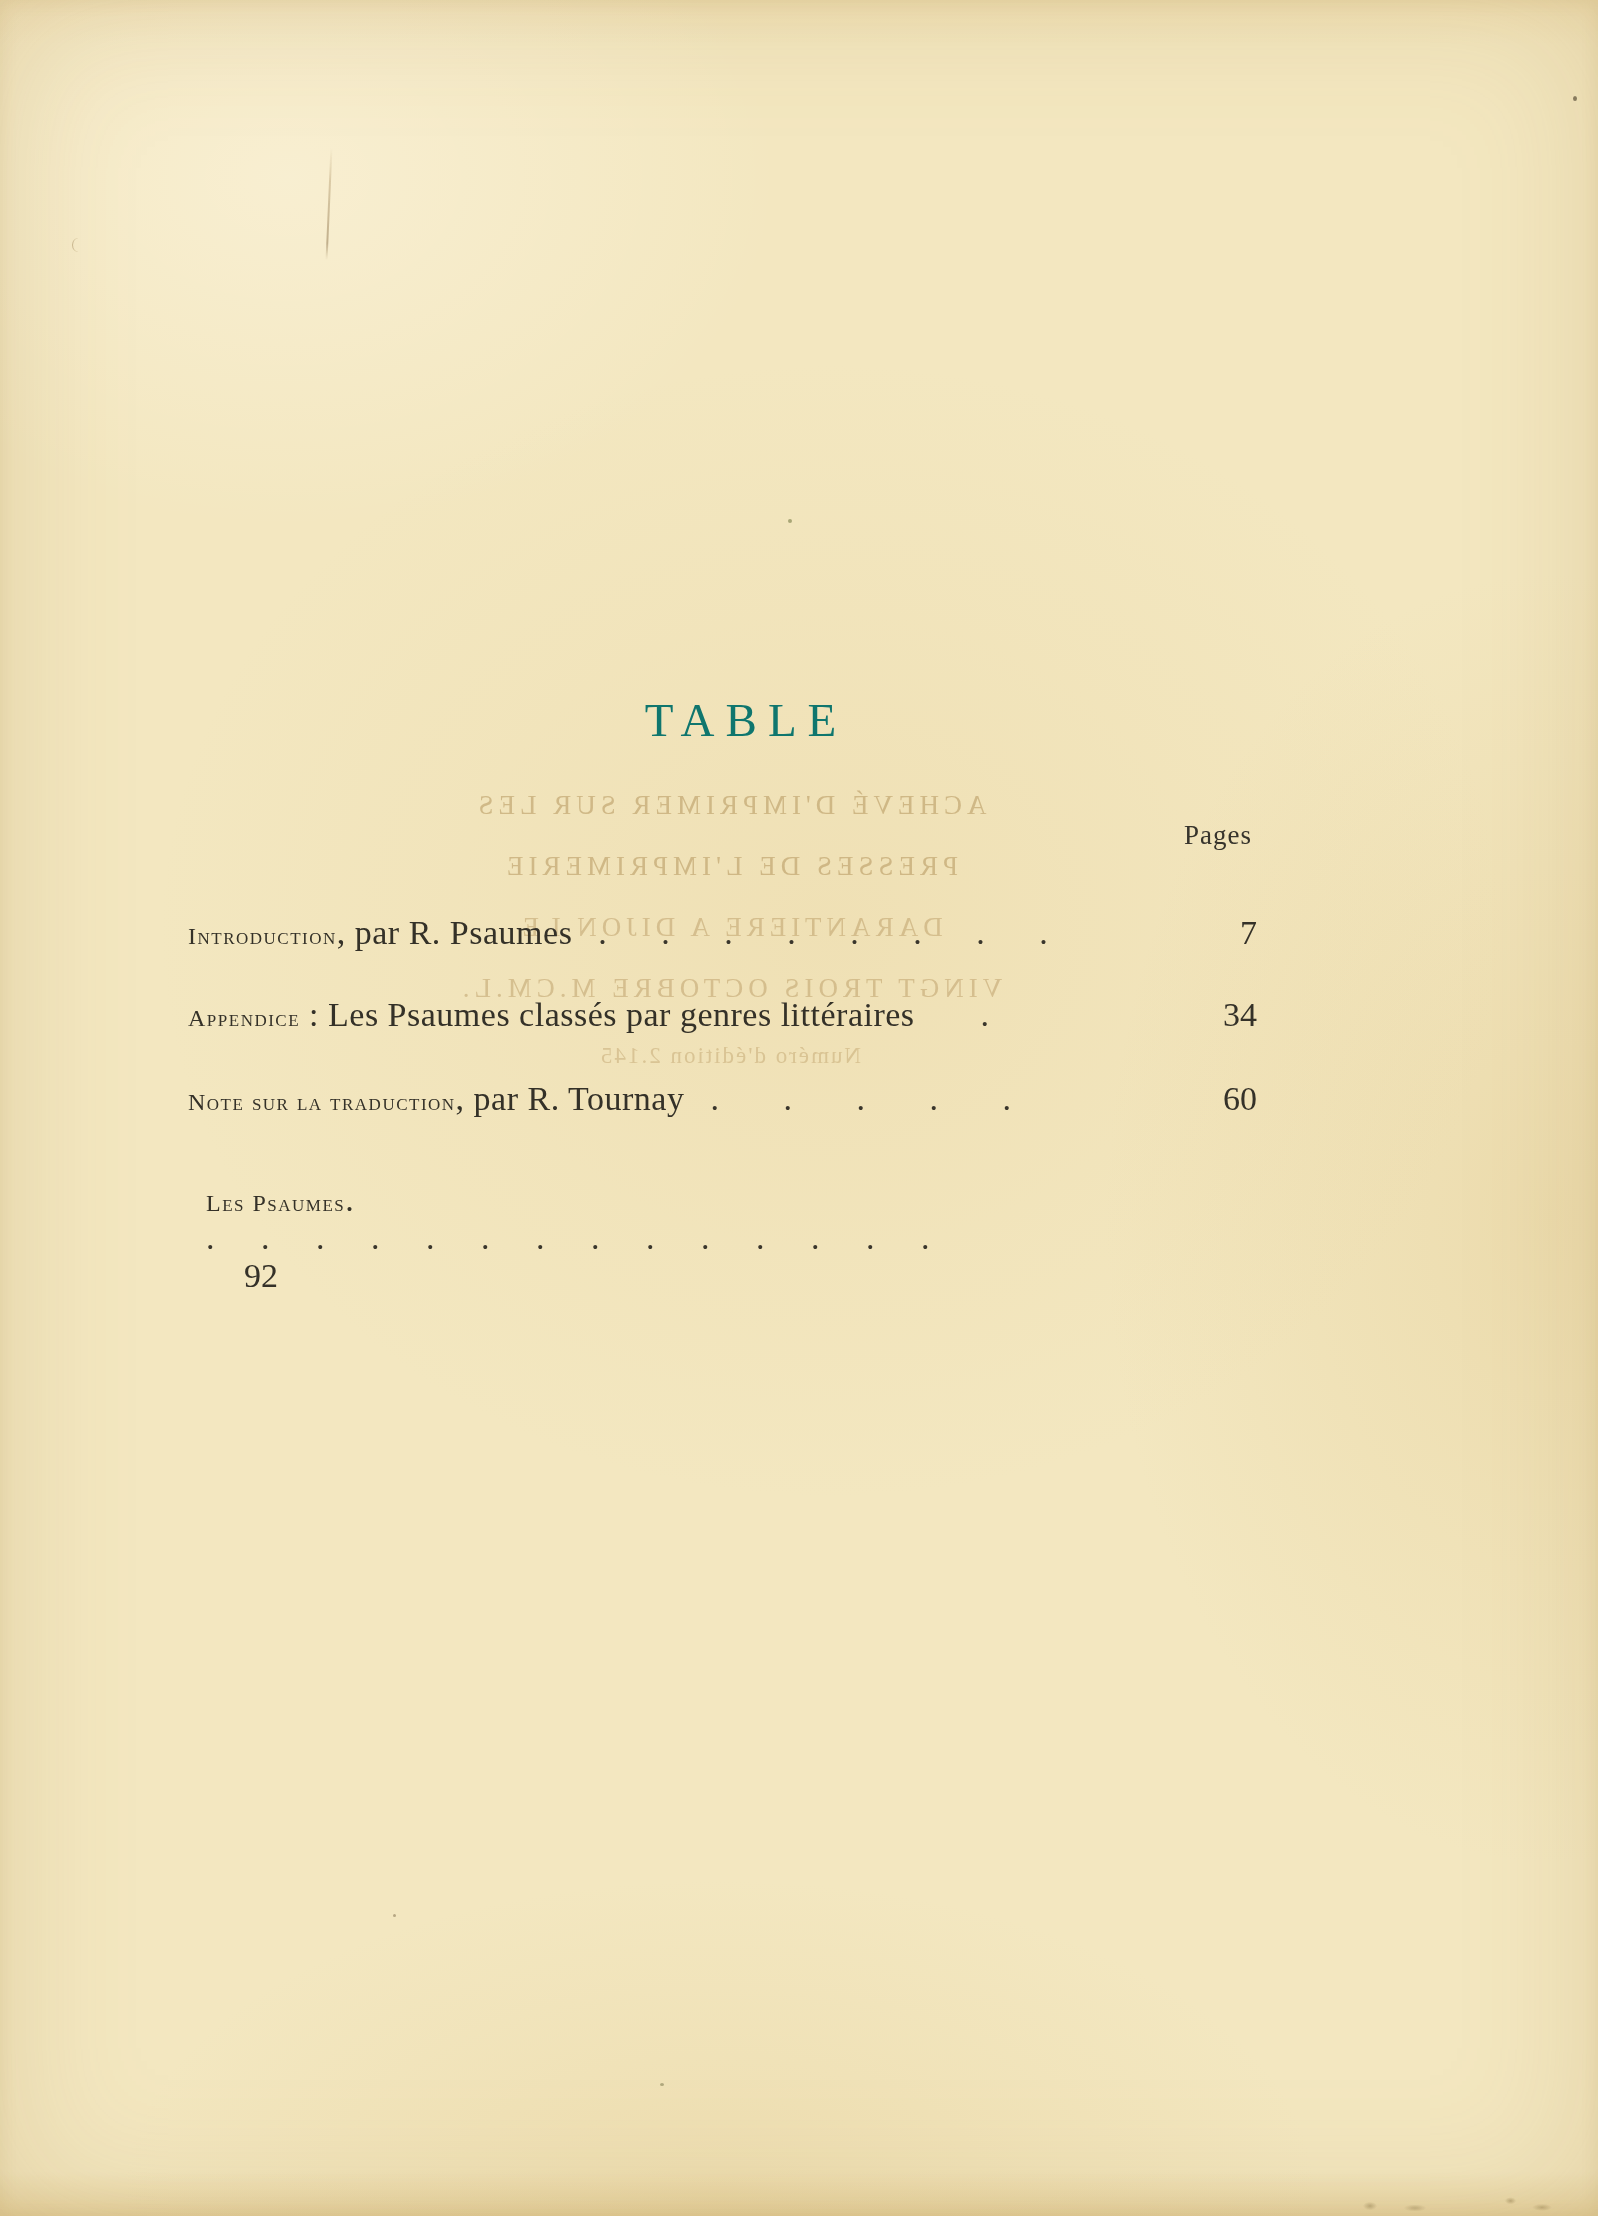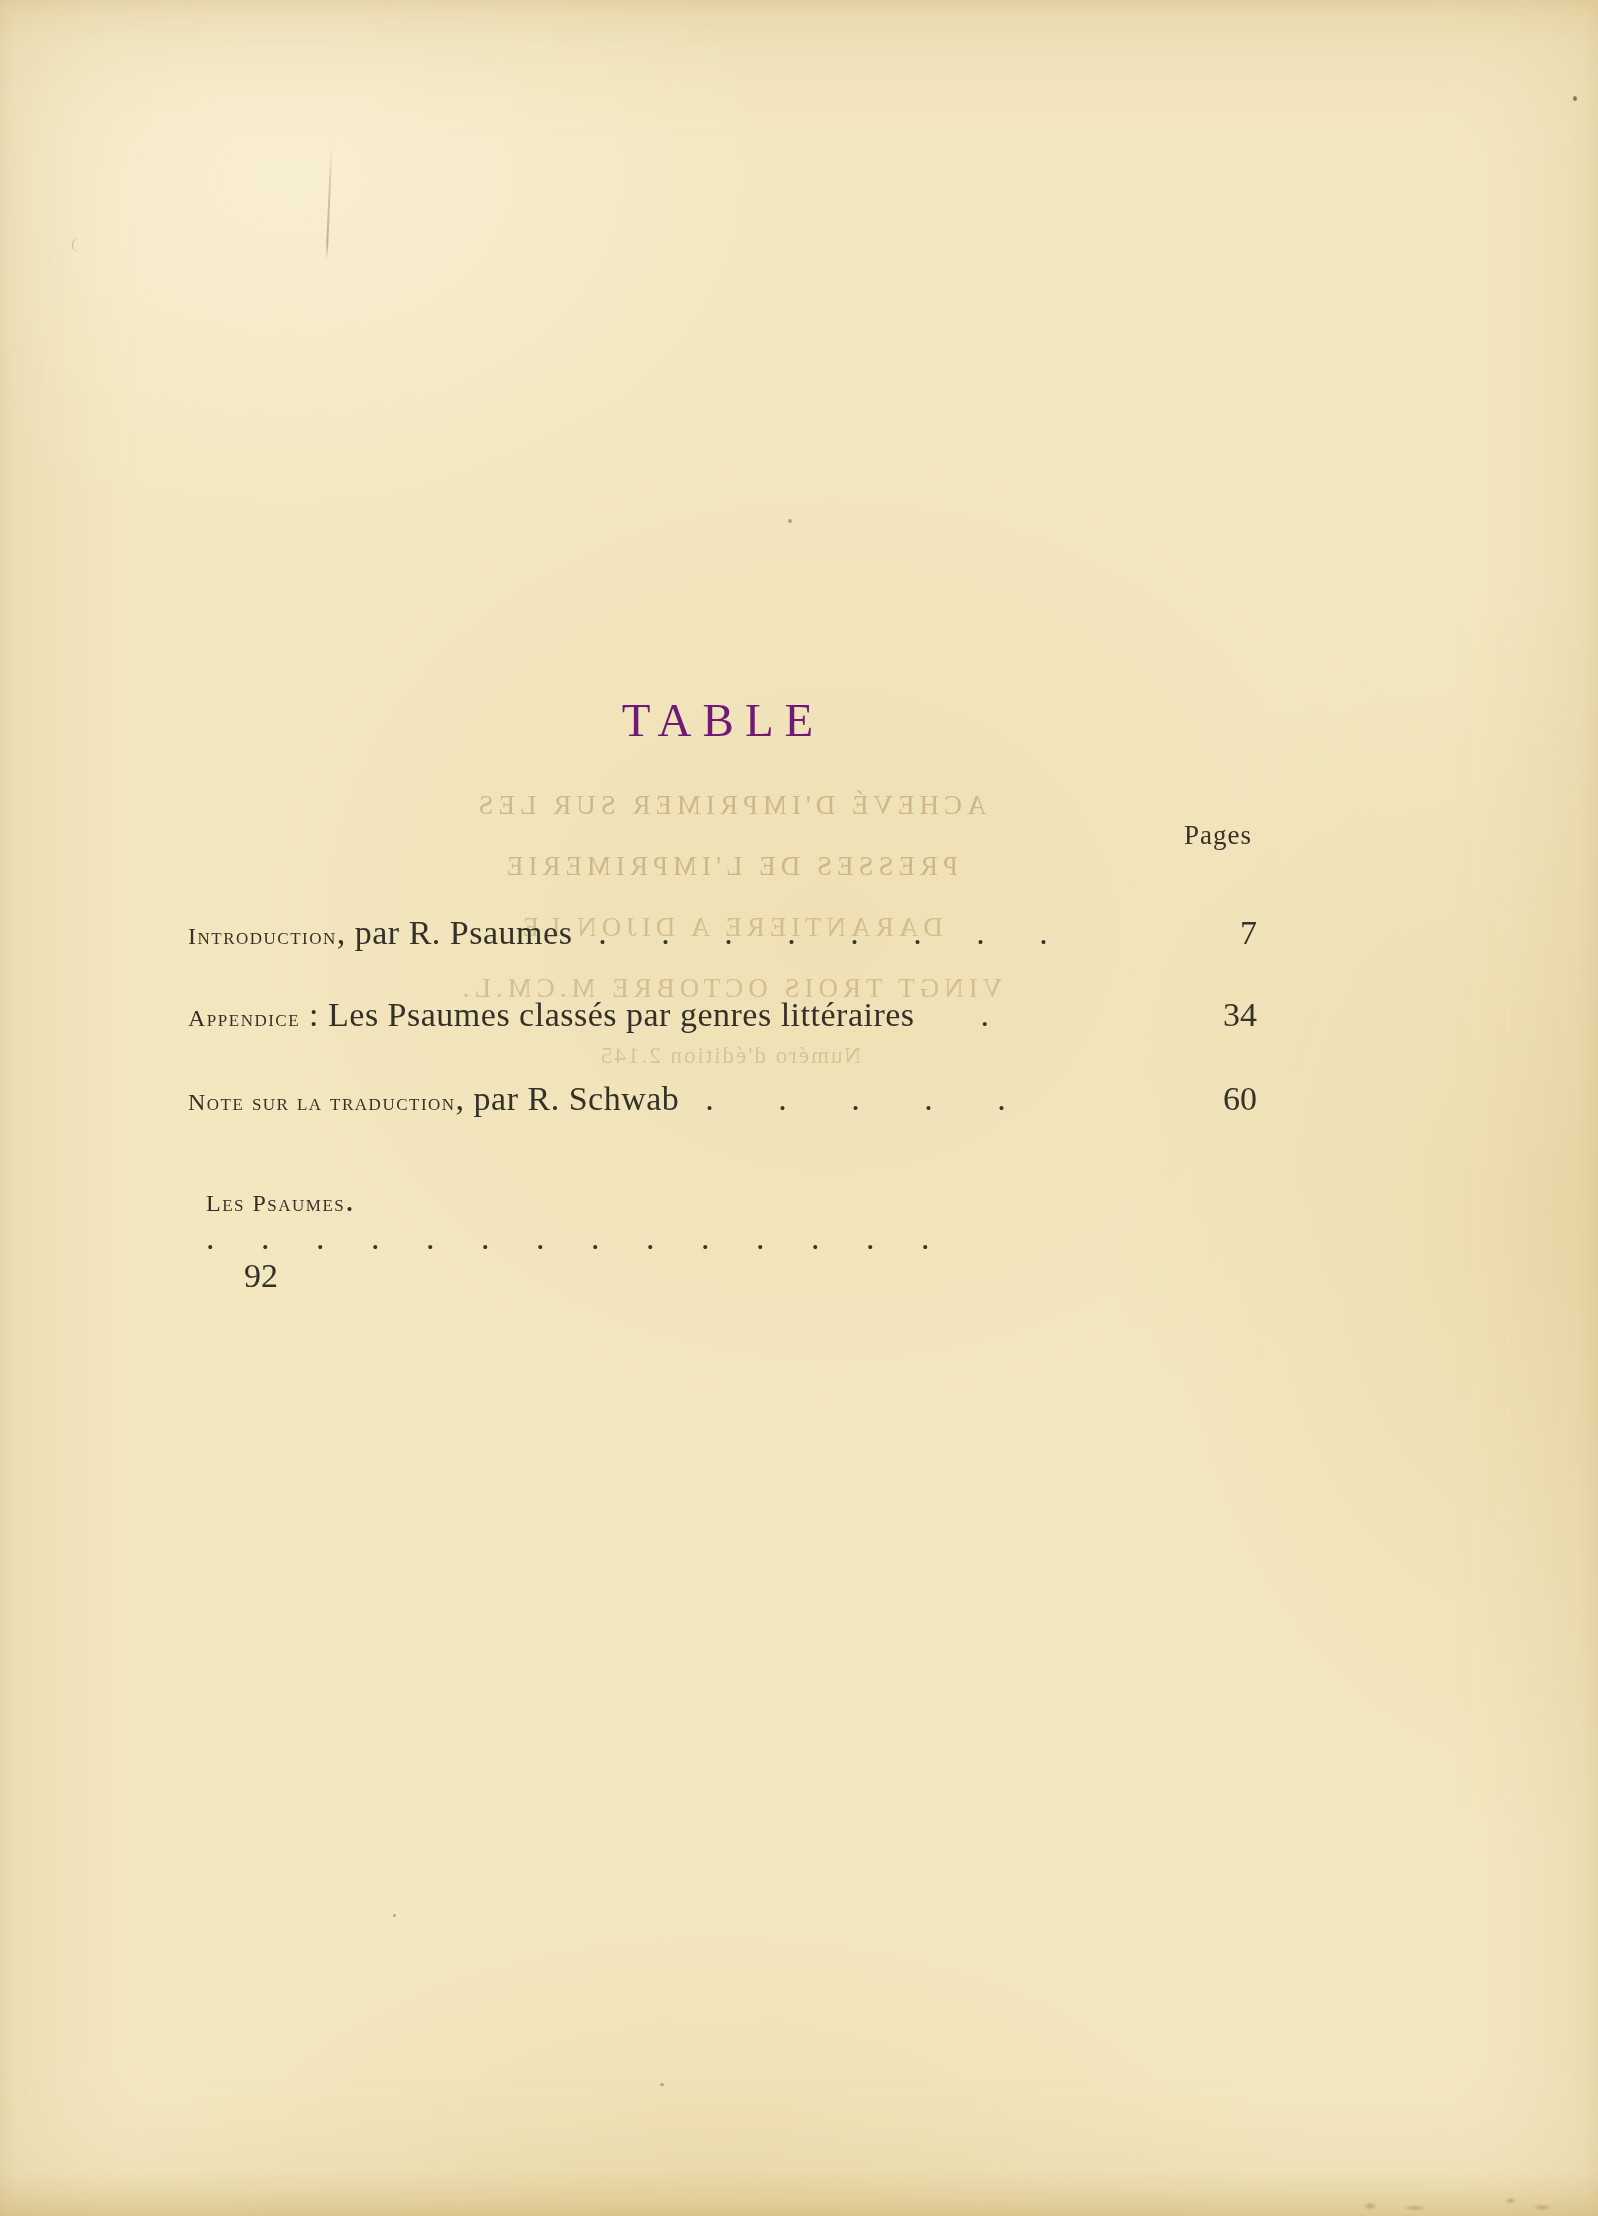--- a/index.html
+++ b/index.html
@@ -40,24 +40,24 @@
     white-space: nowrap;
   }
   .st-1 { top: 790px; }
   .st-2 { top: 851px; }
   .st-3 { top: 912px; color: rgba(172,138,80,0.40); }
   .st-4 { top: 973px; color: rgba(172,138,80,0.40); }
   .st-5 { top: 1043px; font-size: 23px; letter-spacing: 2px; color: rgba(172,138,80,0.34); }
 
   
   .page-title {
-    position: absolute; top: 693px; left: 523px; width: 400px;
+    position: absolute; top: 693px; left: 546px; width: 400px;
     text-align: center;
     font-size: 47px; letter-spacing: 11px;
-    color: #701a75;
+    color: #0f766e;
   }
 
   
   .pages-header {
     position: absolute; top: 820px; left: 1058px; width: 200px;
     text-align: right;
     font-size: 27px; letter-spacing: 1px;
     color: #37342c;
     padding-right: 6px; box-sizing: border-box;
   }
@@ -153,21 +153,21 @@
     <span class="toc-page">7</span>
   </div>
 
   <div class="toc-row r2">
     <span class="toc-label"><span class="sc">Appendice</span><span> : Les Psaumes classés par genres littéraires</span></span>
     <span class="toc-dots">.</span>
     <span class="toc-page">34</span>
   </div>
 
   <div class="toc-row r3">
-    <span class="toc-label"><span class="sc">Note sur la traduction</span><span>, par R. Schwab</span></span>
+    <span class="toc-label"><span class="sc">Note sur la traduction</span><span>, par R. Tournay</span></span>
     <span class="toc-dots">. . . . .</span>
     <span class="toc-page">60</span>
   </div>
 
   <div class="toc-row r4">
     <span class="toc-label"><span class="sc">Les Psaumes</span><span>.</span></span>
     <span class="toc-dots">. . . . . . . . . . . . . .</span>
     <span class="toc-page">92</span>
   </div>
 

